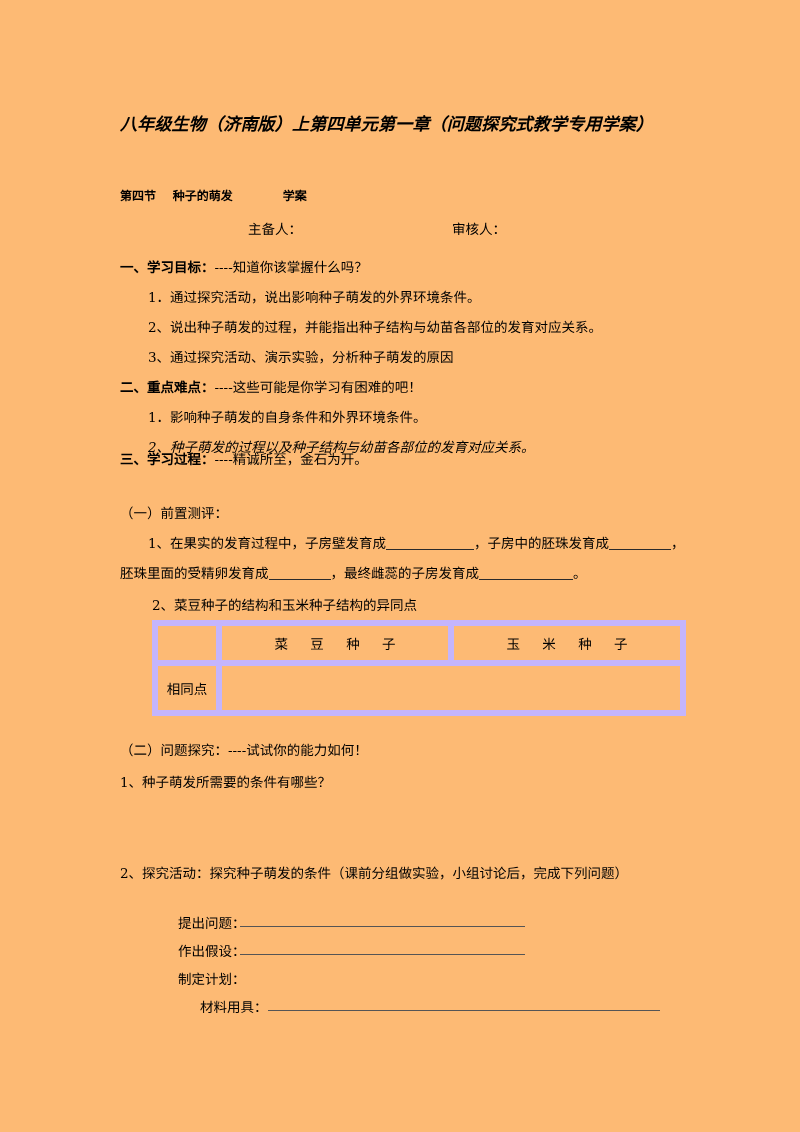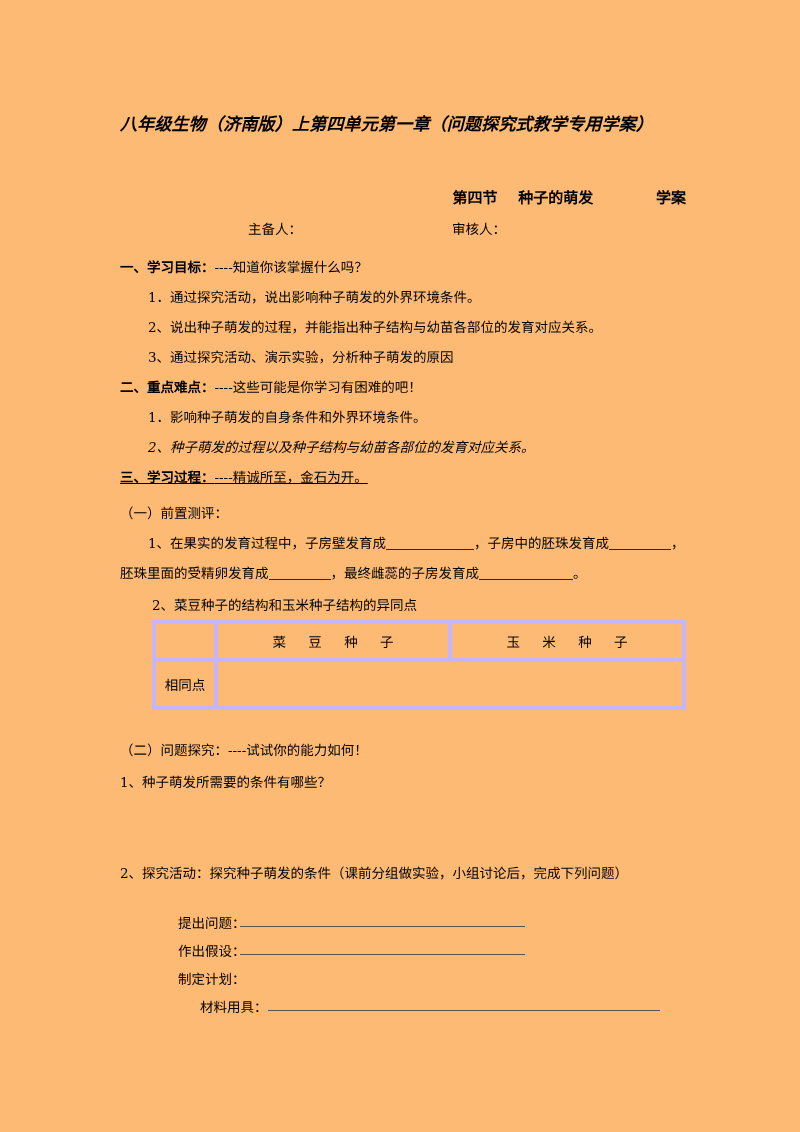--- a/index.html
+++ b/index.html
@@ -39,23 +39,23 @@
     line-height: 40px;
     letter-spacing: 0.2px;
     color: #000;
   }
 
   .section-title {
     position: absolute;
     left: 120px;
     top: 186px;
     width: 566px;
-    text-align: right;
+    text-align: left;
     font-family: "DejaVu Sans", "Liberation Sans", sans-serif;
-    font-size: 15px;
+    font-size: 12px;
     font-weight: 700;
     white-space: pre;
   }
 
   .byline {
     position: absolute;
     top: 219px;
     font-size: 13.5px;
     line-height: 20px;
   }
@@ -97,21 +97,21 @@
   .cmp-table {
     position: absolute;
     left: 152px;
     top: 620px;
     width: 534px;
     border-collapse: collapse;
     table-layout: fixed;
     font-size: 13.5px;
   }
   .cmp-table td {
-    border: 4px solid #c4b5fd;
+    border: 6px solid #c4b5fd;
     height: 38px;
     padding: 0 8px;
     vertical-align: middle;
   }
   .cmp-table td.rowlabel {
     width: 50px;
     text-align: center;
     padding: 0 4px;
   }
   .cmp-table td.colhead {
@@ -144,21 +144,21 @@
   <div class="line indent1" style="top:317px;">2、说出种子萌发的过程，并能指出种子结构与幼苗各部位的发育对应关系。</div>
   <div class="line indent1" style="top:347px;">3、通过探究活动、演示实验，分析种子萌发的原因</div>
 
   <div class="line" style="top:377px;">
     <span class="hd">二、重点难点：</span><span>----这些可能是你学习有困难的吧！</span>
   </div>
 
   <div class="line indent1" style="top:407px;">1．影响种子萌发的自身条件和外界环境条件。</div>
   <div class="line indent1" style="top:437px;font-style:italic;">2、种子萌发的过程以及种子结构与幼苗各部位的发育对应关系。</div>
 
-  <div class="line" style="top:467px;text-decoration:underline;">
+  <div class="line" style="top:449px;">
     <span class="hd">三、学习过程：</span><span>----精诚所至，金石为开。</span>
   </div>
 
   <div class="line" style="top:503px;">（一）前置测评：</div>
 
   <div class="line wrapline" style="top:528px; left:120px;">
     <span style="display:inline-block;width:28px;"></span><span>1、</span><span>在果实的发育过程中，子房壁发育成</span><span class="blank" style="width:88px;"></span><span>，子房中的胚珠发育成</span><span class="blank" style="width:62px;"></span><span>，</span><span>胚珠里面的受精卵发育成</span><span class="blank" style="width:62px;"></span><span>，最终雌蕊的子房发育成</span><span class="blank" style="width:94px;"></span><span>。</span>
   </div>
 
   <div class="line indent2" style="top:595px;">2、菜豆种子的结构和玉米种子结构的异同点</div>

